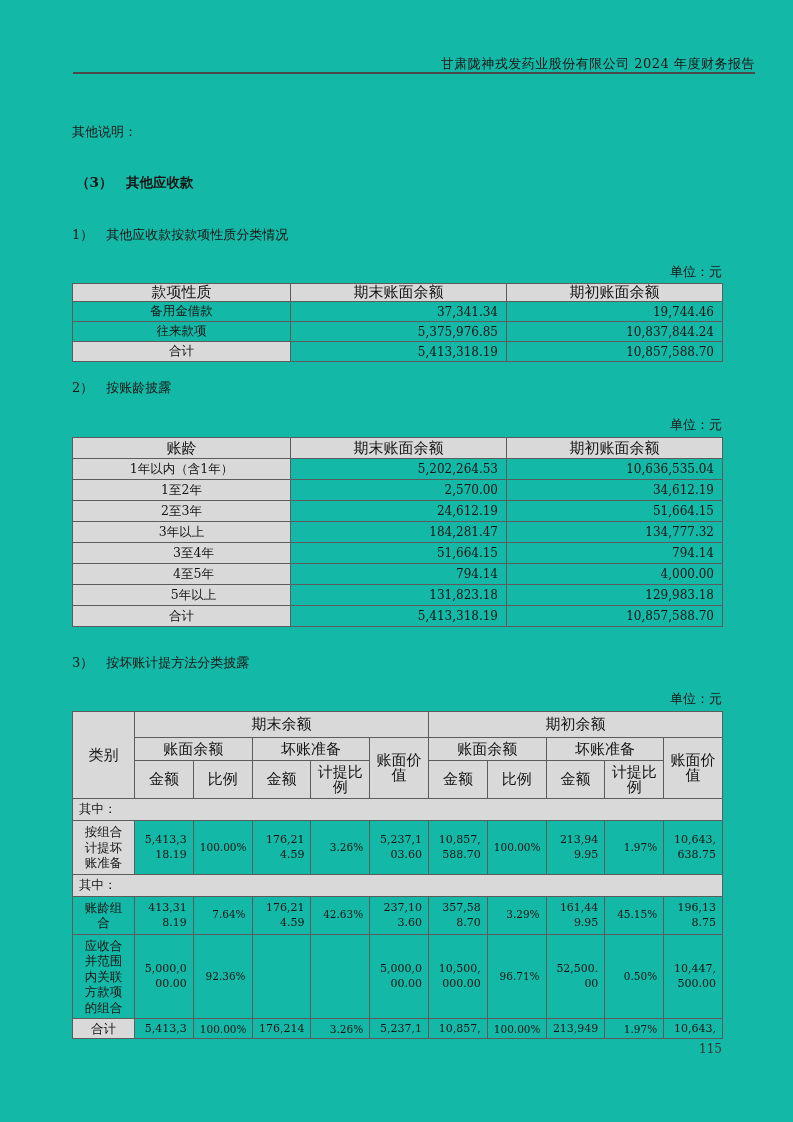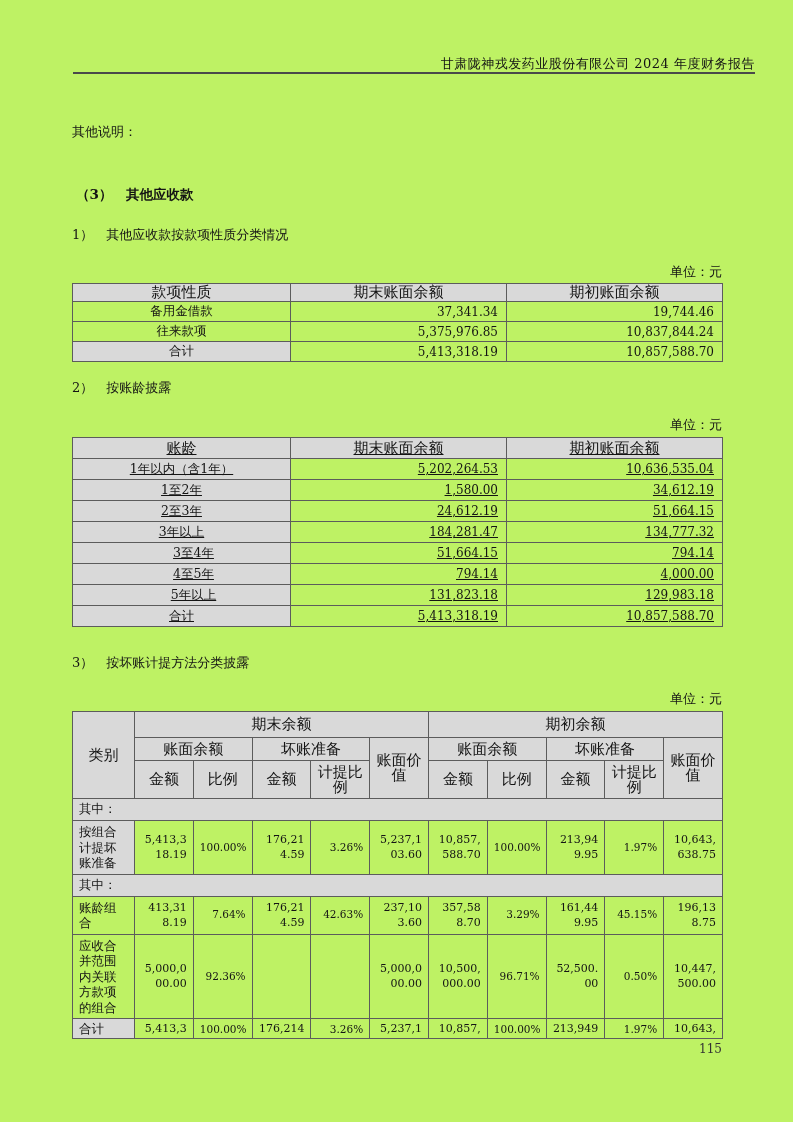--- a/index.html
+++ b/index.html
@@ -1,50 +1,50 @@
 <!DOCTYPE html>
 <html><head>
 <meta charset="utf-8">
 <style>
   * { margin:0; padding:0; box-sizing:border-box; }
   html,body { background:#ffffff; }
   .page {
-    position:relative; width:793px; height:1122px; background:#bef264;
+    position:relative; width:793px; height:1122px; background:#14b8a6;
     font-family:"DejaVu Serif","Liberation Serif",serif; color:#141414;
     overflow:hidden;
   }
   .pheader { position:absolute; top:55px; right:38px; font-size:13px; letter-spacing:.5px; }
   .prule { position:absolute; top:72px; left:73px; width:682px; height:2px; background:#4a4a4a; }
   .note { position:absolute; top:123px; left:72px; font-size:13px; }
-  .sec  { position:absolute; top:186px; left:76px; font-size:13.5px; font-weight:700; }
+  .sec  { position:absolute; top:174px; left:76px; font-size:13.5px; font-weight:700; }
   .sub  { position:absolute; left:72px; font-size:13px; font-weight:400; }
   .sub1 { top:226px; } .sub2 { top:379px; } .sub3 { top:654px; }
   .unit { position:absolute; left:72px; width:650px; text-align:right; font-size:13px; }
   .unit1{ top:263px; } .unit2{ top:416px; } .unit3{ top:690px; }
 
   table { position:absolute; left:72px; width:650px; border-collapse:collapse; table-layout:fixed; border:1.5px solid #4a4a4a; }
   th,td { border:1px solid #5c5c5c; font-weight:normal; overflow:hidden; }
   th { background:#d9d9d9; font-size:15px; text-align:center; padding:1px 2px; line-height:15px; }
   .gray { background:#d9d9d9; }
 
   
   .simple tr { height:18px; }
   .simple td.lab { text-align:center; font-size:12.5px; padding:1px 6px; }
   .simple td.lab.ind { padding-left:30px; }
   .simple td.val { text-align:right; font-size:12px; padding:1px 8px; }
   #t1 { top:283px; }
-  #t2 { top:437px;text-decoration:underline; }
+  #t2 { top:437px; }
   #t2 tr { height:21px; }
 
   
   #t3 { top:711px; }
   #t3 thead tr:nth-child(1){ height:26px; }
   #t3 thead tr:nth-child(2){ height:23px; }
   #t3 thead tr:nth-child(3){ height:38px;margin-left:20px; }
-  #t3 td.cat { font-size:12.5px; text-align:left; padding:3px 6px; line-height:15.5px; vertical-align:middle;margin-left:20px; }
+  #t3 td.cat { font-size:12.5px; text-align:center; padding:3px 6px; line-height:15.5px; vertical-align:middle;margin-left:20px; }
   #t3 td.num { font-size:11px; text-align:right; padding:3px 6px; line-height:15.5px; word-break:break-all; vertical-align:middle; }
   #t3 td.num.pct { font-size:10.5px; white-space:nowrap; word-break:normal; }
   #t3 tr.among td { background:#d9d9d9; text-align:left; font-size:12.5px; padding:2px 6px; height:21px; }
   #t3 tr.clip td { height:20px; line-height:14px; padding:2px 6px; white-space:nowrap; vertical-align:middle; }
 
   .pagenum { position:absolute; top:1042px; right:71px; font-size:12px; color:#333; }
 </style>
 </head>
 <body>
 
@@ -107,21 +107,21 @@
       </tr>
     </thead>
     <tbody id="t2b">
         <tr>
           <td class="lab gray">1年以内（含1年）</td>
           <td class="val">5,202,264.53</td>
           <td class="val">10,636,535.04</td>
         </tr>
         <tr>
           <td class="lab gray">1至2年</td>
-          <td class="val">1,580.00</td>
+          <td class="val">2,570.00</td>
           <td class="val">34,612.19</td>
         </tr>
         <tr>
           <td class="lab gray">2至3年</td>
           <td class="val">24,612.19</td>
           <td class="val">51,664.15</td>
         </tr>
         <tr>
           <td class="lab gray">3年以上</td>
           <td class="val">184,281.47</td>

